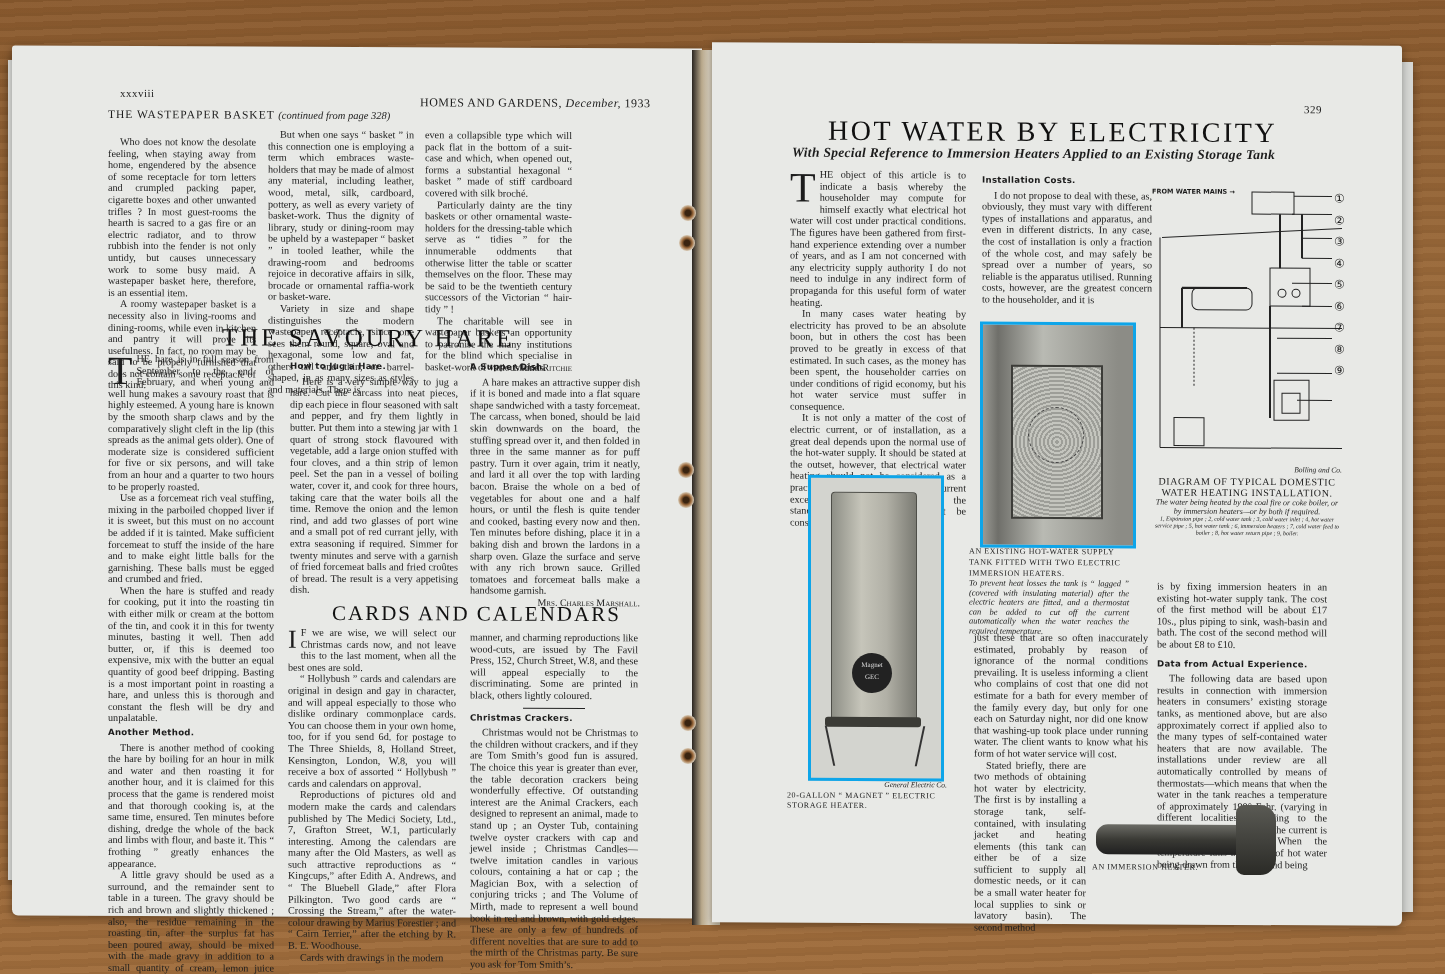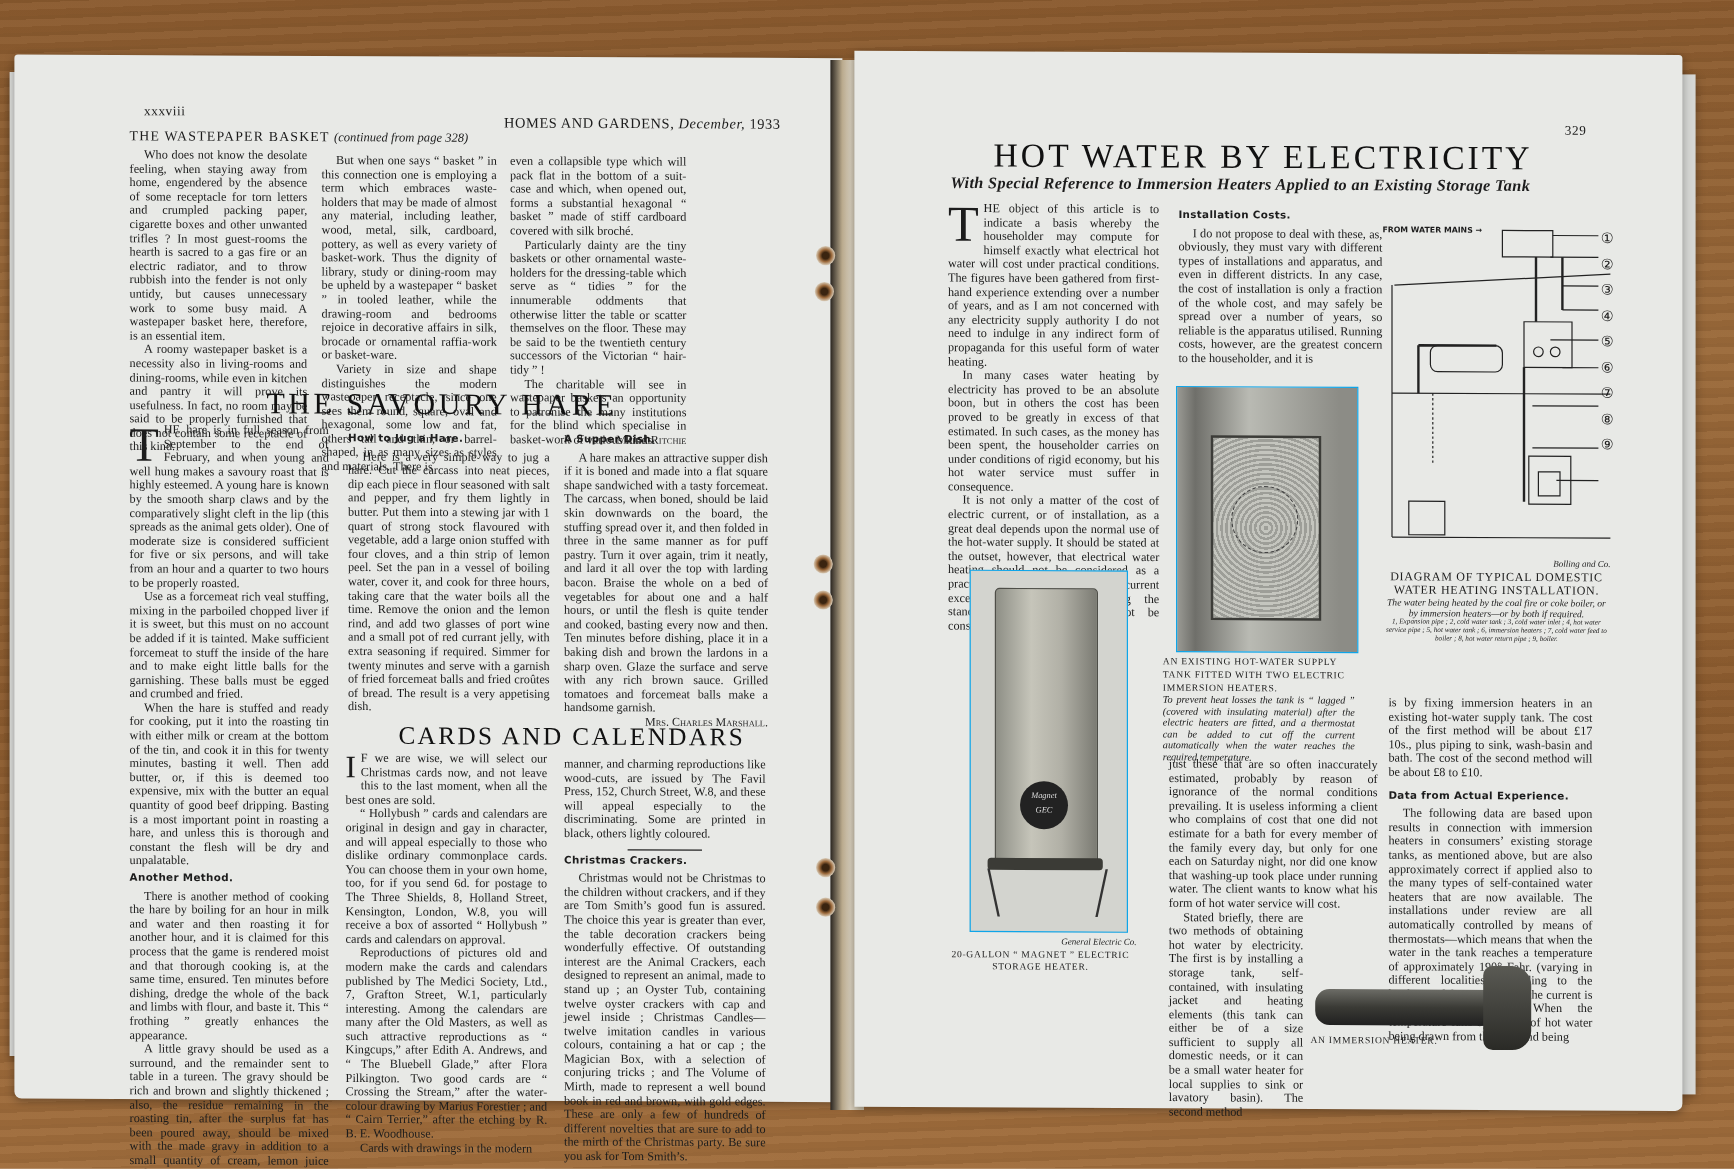--- a/index.html
+++ b/index.html
@@ -31,21 +31,21 @@
   .t { position:absolute; font-size:10.2px; line-height:11.6px; text-align:justify; }
   .t p { margin:0; text-indent:12px; }
   .t p.noindent { text-indent:0; }
   .sub { font-family:"DejaVu Sans", sans-serif; font-weight:bold; font-size:8.6px; text-align:left; margin:3px 0; letter-spacing:0.3px; }
   .runhead { position:absolute; font-size:12px; letter-spacing:0.5px; }
   .title { position:absolute; font-family:"Liberation Serif", serif; letter-spacing:3px; color:#111; }
   .dropcap { float:left; font-size:40px; line-height:32px; margin:2px 4px 0 0; font-family:"Liberation Serif", serif; }
   .sig { text-align:right; font-variant:small-caps; font-size:10px; }
   .caption-caps { font-size:9px; letter-spacing:0.6px; text-transform:uppercase; }
   .caption-it { font-style:italic; font-size:9.2px; line-height:10.6px; }
-  .photo { position:absolute; border:1px solid #0ea5e9;font-style:italic; }
+  .photo { position:absolute; border:3px solid #0ea5e9; }
   .rule { width:62px; height:1px; background:#222; margin:6px auto 4px; }
 </style>
 </head>
 <body>
 
 <div class="wood-grain"></div>
 <div class="page left-under"></div>
 <div class="page right-under"></div>
 
 <div class="page left">
@@ -54,21 +54,21 @@
     <span>HOMES AND GARDENS,</span>
     <i>December,</i>
     <span>1933</span>
   </div>
 
   <div class="runhead" style="left:96px;top:62px;font-size:11.5px;letter-spacing:1px;">
     <span>THE WASTEPAPER BASKET</span>
     <i style="letter-spacing:0;font-size:10.5px;">(continued from page 328)</i>
   </div>
 
-  <div class="t" style="left:96px;top:78px;width:148px;">
+  <div class="t" style="left:96px;top:90px;width:148px;">
     <p>Who does not know the desolate feeling, when staying away from home, engendered by the absence of some receptacle for torn letters and crumpled packing paper, cigarette boxes and other unwanted trifles ? In most guest-rooms the hearth is sacred to a gas fire or an electric radiator, and to throw rubbish into the fender is not only untidy, but causes unnecessary work to some busy maid. A wastepaper basket here, therefore, is an essential item.</p>
     <p>A roomy wastepaper basket is a necessity also in living-rooms and dining-rooms, while even in kitchen and pantry it will prove its usefulness. In fact, no room may be said to be properly furnished that does not contain some receptacle of this kind.</p>
   </div>
   <div class="t" style="left:256px;top:82px;width:146px;">
     <p>But when one says “ basket ” in this connection one is employing a term which embraces waste-holders that may be made of almost any material, including leather, wood, metal, silk, cardboard, pottery, as well as every variety of basket-work. Thus the dignity of library, study or dining-room may be upheld by a wastepaper “ basket ” in tooled leather, while the drawing-room and bedrooms rejoice in decorative affairs in silk, brocade or ornamental raffia-work or basket-ware.</p>
     <p>Variety in size and shape distinguishes the modern wastepaper receptacle, since one sees them round, square, oval and hexagonal, some low and fat, others tall and thin, or barrel-shaped, in as many sizes as styles and materials. There is</p>
   </div>
   <div class="t" style="left:413px;top:82px;width:147px;">
     <p class="noindent">even a collapsible type which will pack flat in the bottom of a suit-case and which, when opened out, forms a substantial hexagonal “ basket ” made of stiff cardboard covered with silk broché.</p>
     <p>Particularly dainty are the tiny baskets or other ornamental waste-holders for the dressing-table which serve as “ tidies ” for the innumerable oddments that otherwise litter the table or scatter themselves on the floor. These may be said to be the twentieth century successors of the Victorian “ hair-tidy ” !</p>
@@ -210,21 +210,21 @@
     <div style="position:absolute;left:41px;top:175px;width:40px;height:40px;border-radius:50%;background:#222;color:#ddd;font-size:7px;text-align:center;line-height:12px;padding-top:6px;box-sizing:border-box;">
       <div>Magnet</div>
       <div>GEC</div>
     </div>
     <div style="position:absolute;left:14px;top:239px;width:96px;height:10px;background:#3b3b36;border-radius:3px;"></div>
     <div style="position:absolute;left:18px;top:248px;width:6px;height:40px;border-left:2px solid #333;transform:skewX(12deg);"></div>
     <div style="position:absolute;left:102px;top:248px;width:6px;height:40px;border-right:2px solid #333;transform:skewX(-12deg);"></div>
   </div>
   <div style="position:absolute;left:75px;top:737px;width:160px;text-align:center;">
     <div class="caption-it" style="text-align:right;font-size:7.5px;">General Electric Co.</div>
-    <div class="caption-caps" style="font-size:8px;line-height:10px;text-align:center;">20-Gallon “ Magnet ” Electric Storage Heater.</div>
+    <div class="caption-caps" style="font-size:8px;line-height:10px;text-align:left;">20-Gallon “ Magnet ” Electric Storage Heater.</div>
   </div>
 
   <div class="t" style="left:262px;top:588px;width:174px;">
     <p class="noindent">just these that are so often inaccurately estimated, probably by reason of ignorance of the normal conditions prevailing. It is useless informing a client who complains of cost that one did not estimate for a bath for every member of the family every day, but only for one each on Saturday night, nor did one know that washing-up took place under running water. The client wants to know what his form of hot water service will cost.</p>
     <p style="width:112px;">Stated briefly, there are two methods of obtaining hot water by electricity. The first is by installing a storage tank, self-contained, with insulating jacket and heating elements (this tank can either be of a size sufficient to supply all domestic needs, or it can be a small water heater for local supplies to sink or lavatory basin). The second method</p>
   </div>
 
   <div class="t" style="left:445px;top:536px;width:170px;">
     <p class="noindent">is by fixing immersion heaters in an existing hot-water supply tank. The cost of the first method will be about £17 10s., plus piping to sink, wash-basin and bath. The cost of the second method will be about £8 to £10.</p>
     <div class="sub" style="margin-top:8px;">Data from Actual Experience.</div>

